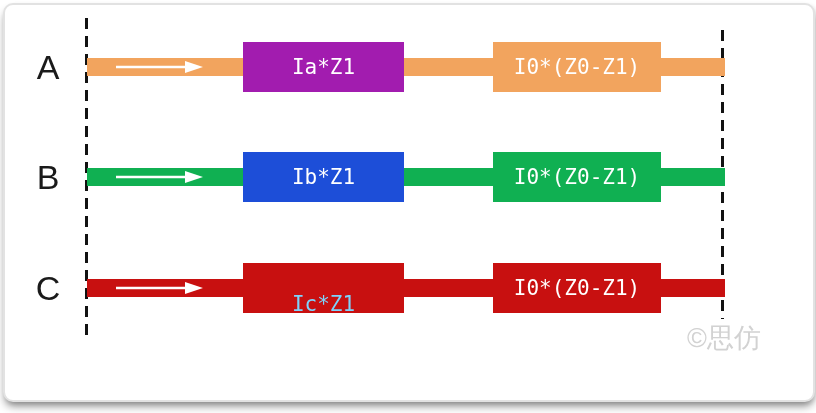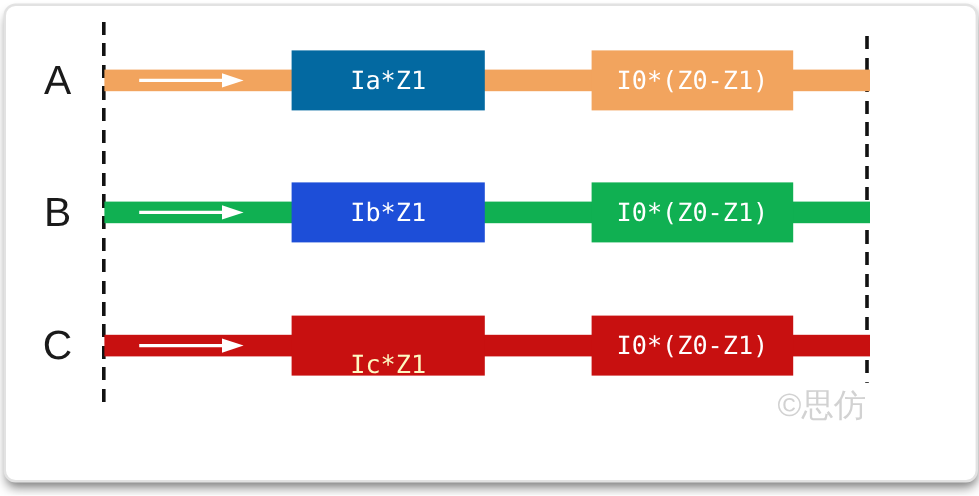--- a/index.html
+++ b/index.html
@@ -38,41 +38,41 @@
     display:flex;align-items:center;justify-content:center;
   }
   .box-line{left:243px;width:161px;}
   .box-zero{left:493px;width:168px;}
   .imp-text{
     font-family:"DejaVu Sans Mono", monospace;
     font-size:21px;color:#ffffff;white-space:nowrap;
   }
   .watermark{
     position:absolute;left:648px;top:324px;width:152px;
-    font-size:27px;line-height:29px;
+    text-align:center;font-size:27px;line-height:29px;
     font-family:"Liberation Sans", sans-serif;
   }
 </style>
 </head>
 <body>
 
 <div class="card"></div>
 
 <div class="dash dash-left"></div>
 <div class="dash dash-right"></div>
 
 <div class="row row-0">
   <div class="phase-label" style="color: rgb(26, 26, 26);">A</div>
   <div class="phase-line" style="background-color: rgb(242, 164, 94);">
     <svg class="arrow-svg" width="92" height="14" viewBox="0 0 92 14">
       <line x1="3" y1="7" x2="74" y2="7" stroke="#ffffff" stroke-width="2.6"></line>
       <path d="M72 1 L90 7 L72 13 Z" fill="#ffffff"></path>
     </svg>
   </div>
-  <div class="imp-box box-line" style="background-color: #0369a1;">
+  <div class="imp-box box-line" style="background-color: #a21caf;">
     <span class="imp-text" style="color: rgb(255, 255, 255);">Ia*Z1</span>
   </div>
   <div class="imp-box box-zero" style="background-color: rgb(242, 164, 94);">
     <span class="imp-text" style="color: rgb(255, 255, 255);">I0*(Z0-Z1)</span>
   </div>
 </div>
 
 <div class="row row-1">
   <div class="phase-label" style="color: rgb(26, 26, 26);">B</div>
   <div class="phase-line" style="background-color: rgb(16, 176, 82);">
@@ -91,21 +91,21 @@
 
 <div class="row row-2">
   <div class="phase-label" style="color: rgb(26, 26, 26);">C</div>
   <div class="phase-line" style="background-color: rgb(200, 16, 16);">
     <svg class="arrow-svg" width="92" height="14" viewBox="0 0 92 14">
       <line x1="3" y1="7" x2="74" y2="7" stroke="#ffffff" stroke-width="2.6"></line>
       <path d="M72 1 L90 7 L72 13 Z" fill="#ffffff"></path>
     </svg>
   </div>
   <div class="imp-box box-line" style="background-color: rgb(200, 16, 16);">
-    <span class="imp-text" style="color: #fef9c3; margin-top: 32px;">Ic*Z1</span>
+    <span class="imp-text" style="color: #7dd3fc; margin-top: 32px;">Ic*Z1</span>
   </div>
   <div class="imp-box box-zero" style="background-color: rgb(200, 16, 16);">
     <span class="imp-text" style="color: rgb(255, 255, 255);">I0*(Z0-Z1)</span>
   </div>
 </div>
 
 <div class="watermark" style="color: rgb(210, 210, 210);">
   <div>©思仿</div>
 </div>
 

